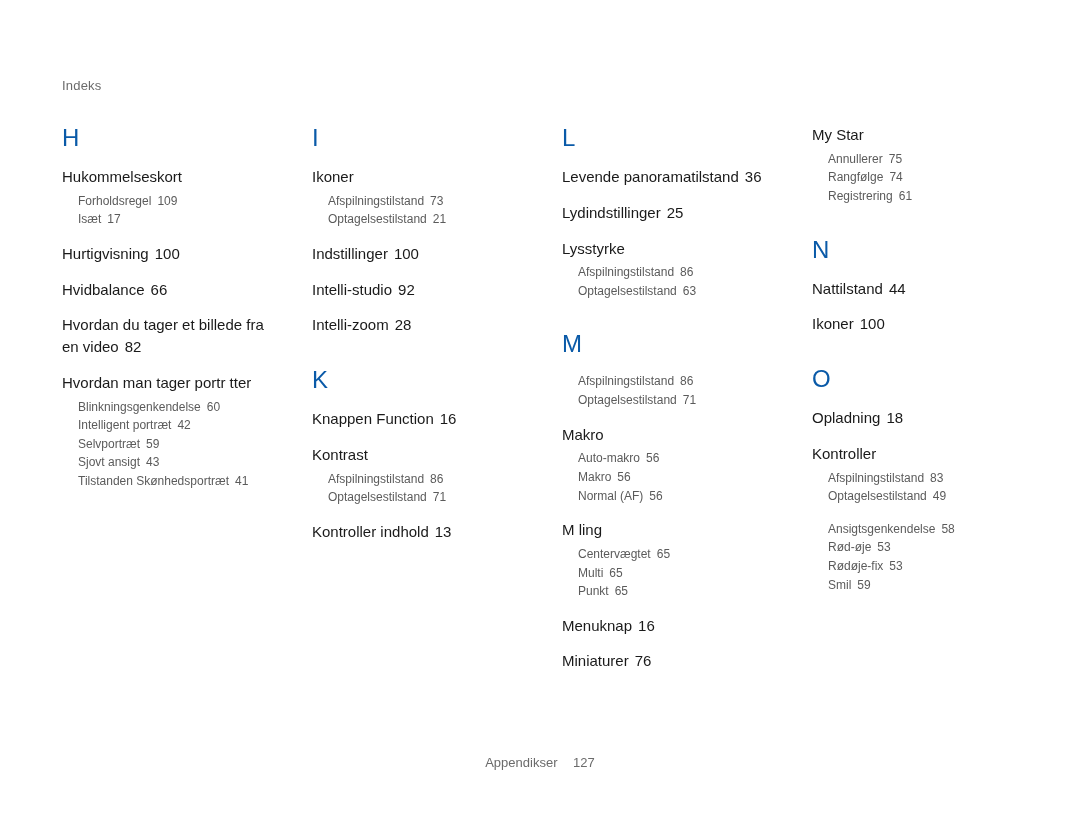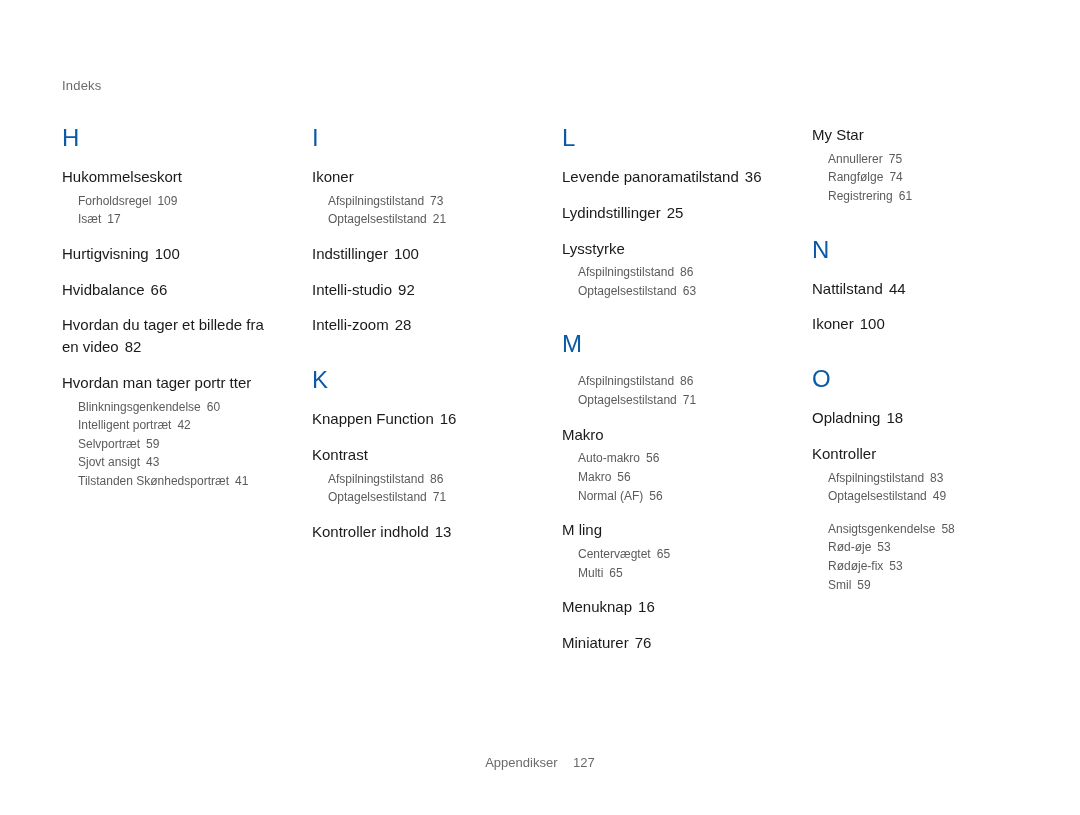--- a/index.html
+++ b/index.html
@@ -173,20 +173,21 @@
             <div class="sub"><span>Auto-makro</span><span class="pg">56</span></div>
             <div class="sub"><span>Makro</span><span class="pg">56</span></div>
             <div class="sub"><span>Normal (AF)</span><span class="pg">56</span></div>
           </div>
         </div>
         <div class="group">
           <div class="head"><span>M ling</span></div>
           <div class="sublist">
             <div class="sub"><span>Centervægtet</span><span class="pg">65</span></div>
             <div class="sub"><span>Multi</span><span class="pg">65</span></div>
+            <div class="sub"><span>Punkt</span><span class="pg">65</span></div>
           </div>
         </div>
         <div class="group">
           <div class="head"><span>Menuknap</span><span class="pg">16</span></div>
         </div>
         <div class="group">
           <div class="head"><span>Miniaturer</span><span class="pg">76</span></div>
         </div>
       </div>
       <div class="col">

